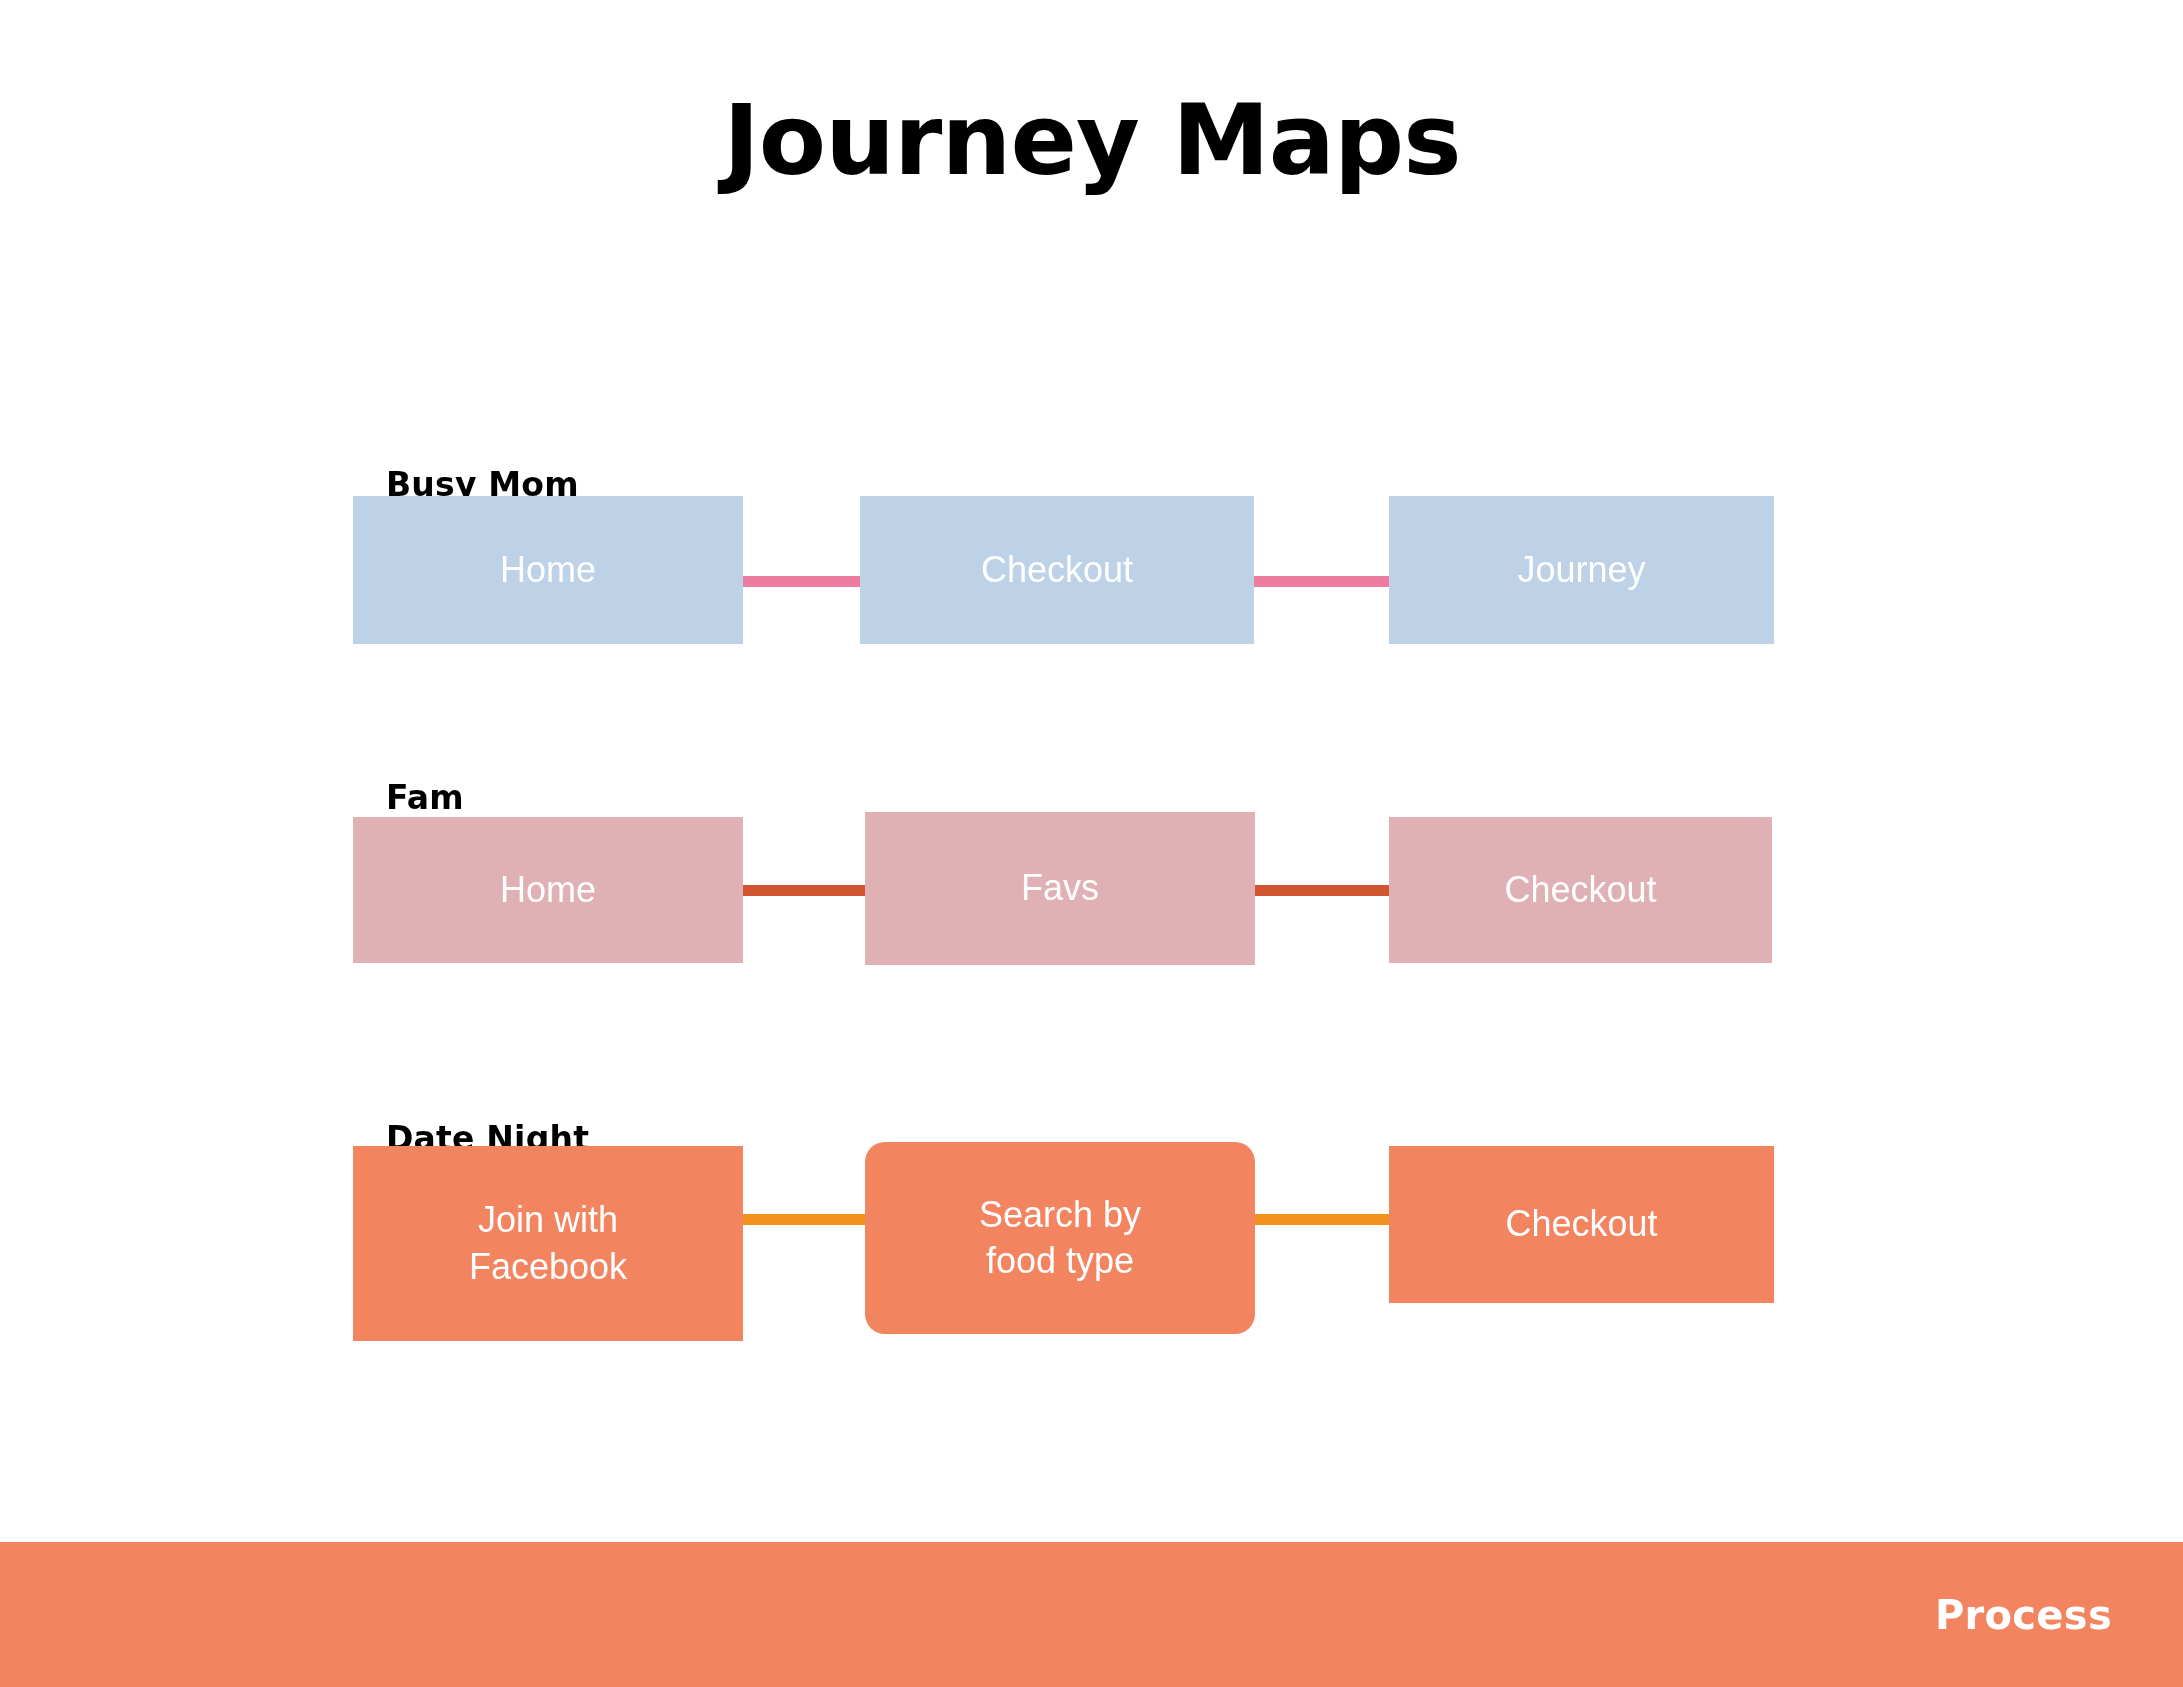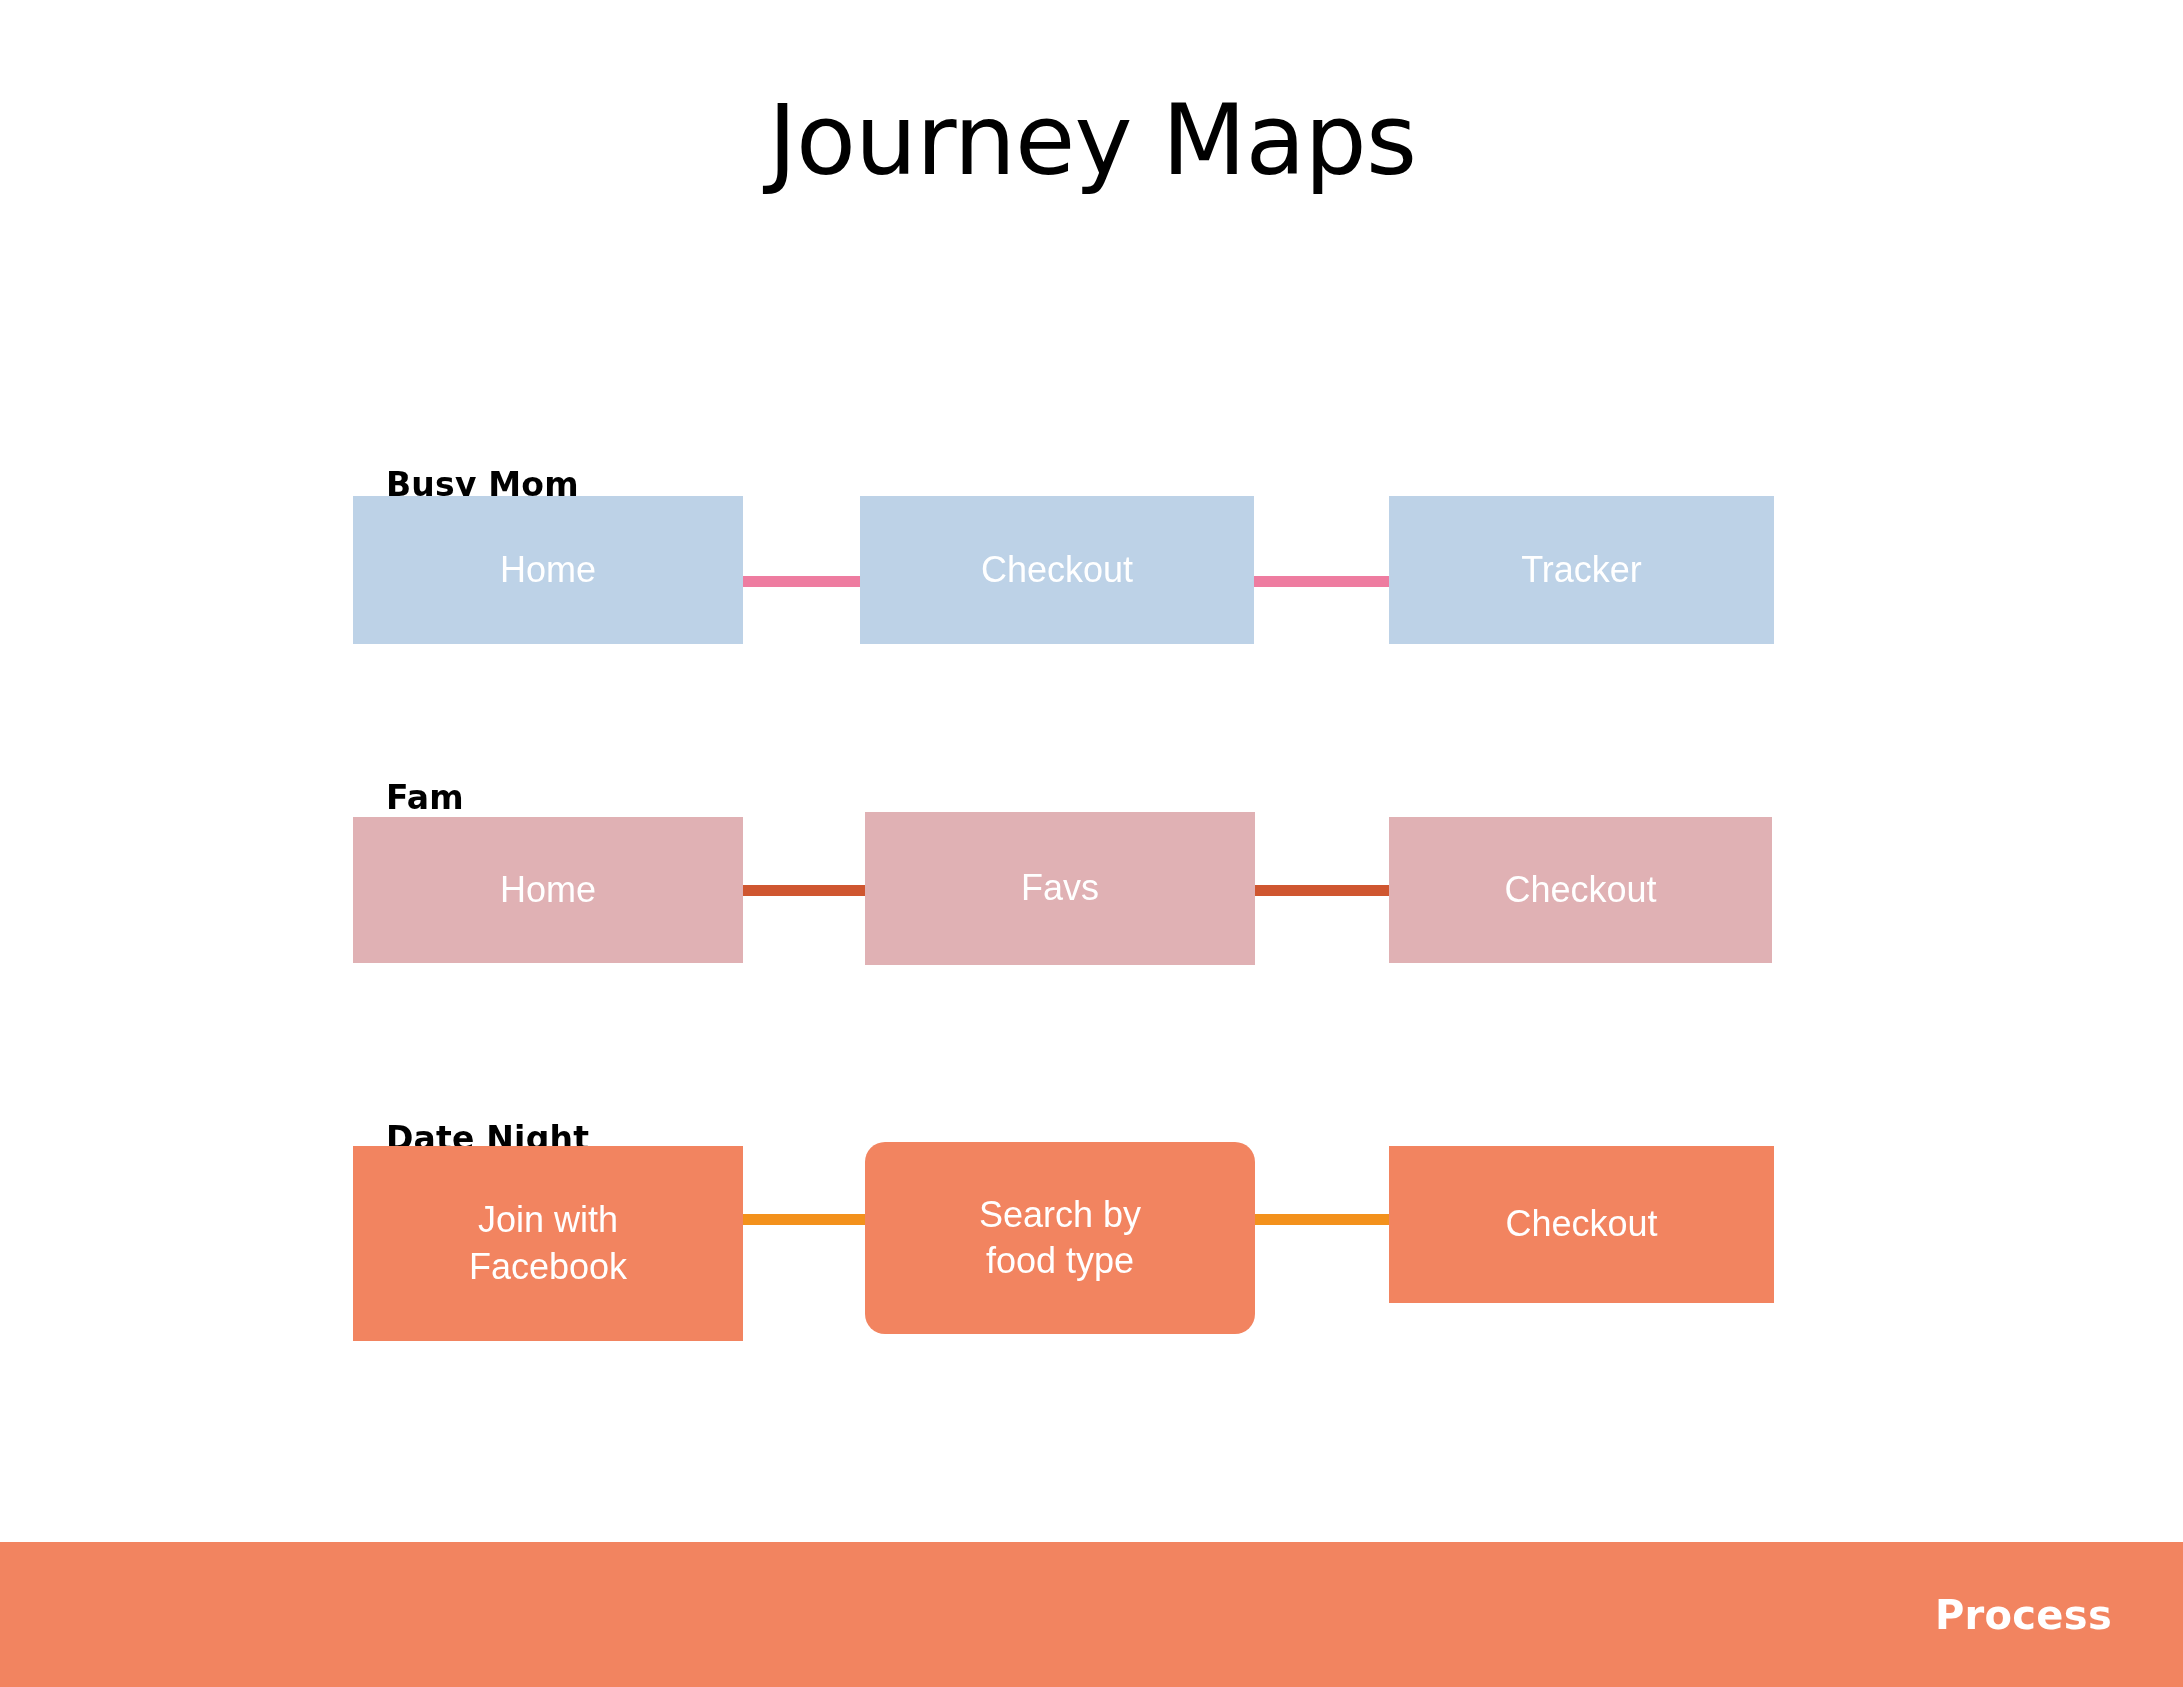--- a/index.html
+++ b/index.html
@@ -20,21 +20,21 @@
   }
 
   
   .title {
     position: absolute;
     left: 0;
     top: 91px;
     width: 2184px;
     text-align: center;
     font-family: "DejaVu Sans", sans-serif;
-    font-weight: normal;
+    font-weight: bold;
     font-size: 98px;
     letter-spacing: -0.9px;
     color: #000000;
     line-height: 1.0;
   }
 
   
   .row {
     position: absolute;
     left: 0;
@@ -109,21 +109,21 @@
         <div class="row-label" style="top: 417px;">Busy Mom</div>
         <div class="connector" style="left: 738px; top: 576px; width: 131px; background: rgb(238, 124, 160);"></div>
         <div class="connector" style="left: 1249px; top: 576px; width: 147px; background: rgb(238, 124, 160);"></div>
         <div class="node" style="left: 353px; top: 496px; width: 390px; height: 148px; background: rgb(189, 210, 231); color: rgb(255, 255, 255);">
           <span class="node-text">Home</span>
         </div>
         <div class="node" style="left: 860px; top: 496px; width: 394px; height: 148px; background: rgb(189, 210, 231); color: rgb(255, 255, 255);">
           <span class="node-text">Checkout</span>
         </div>
         <div class="node" style="left: 1389px; top: 496px; width: 385px; height: 148px; background: rgb(189, 210, 231); color: rgb(255, 255, 255);">
-          <span class="node-text">Tracker</span>
+          <span class="node-text">Journey</span>
         </div>
       </div>
       <div class="row">
         <div class="row-label" style="top: 730px;">Fam</div>
         <div class="connector" style="left: 738px; top: 885px; width: 131px; background: rgb(207, 86, 48);"></div>
         <div class="connector" style="left: 1249px; top: 885px; width: 147px; background: rgb(207, 86, 48);"></div>
         <div class="node" style="left: 353px; top: 817px; width: 390px; height: 146px; background: rgb(224, 177, 180); color: rgb(255, 255, 255);">
           <span class="node-text">Home</span>
         </div>
         <div class="node" style="left: 865px; top: 812px; width: 390px; height: 153px; background: rgb(224, 177, 180); color: rgb(255, 255, 255);">

